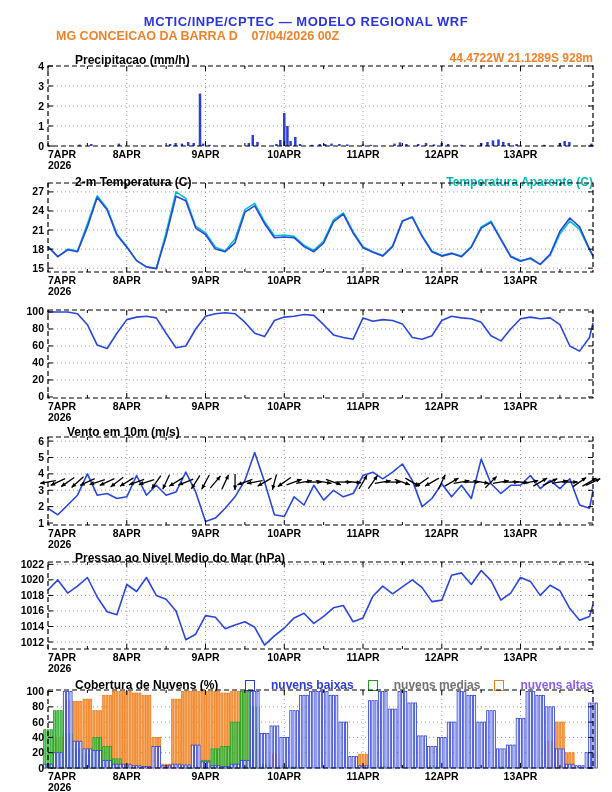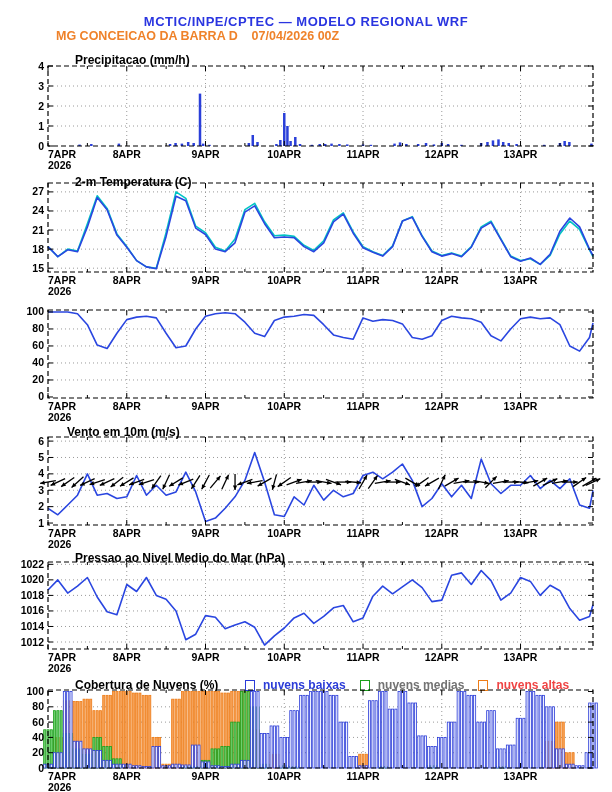--- a/index.html
+++ b/index.html
@@ -7,50 +7,52 @@
         font-family:"Liberation Sans",sans-serif;overflow:hidden;margin-top:12px;}
   .hdr1{position:absolute;top:2px;left:0;width:100%;text-align:center;
         font-size:13px;font-weight:700;color:#2a35e0;letter-spacing:.5px;}
   .hdr2{position:absolute;top:17px;left:36px;font-size:12.5px;font-weight:700;
         color:#ef822a;white-space:pre;padding-left:20px;}
   .coords{position:absolute;top:39px;right:19px;font-size:12px;font-weight:700;color:#ef822a;}
   .ptitle{position:absolute;font-size:12px;font-weight:700;color:#000;white-space:pre;}
   .ptitle2{position:absolute;font-size:12px;font-weight:700;color:#00b8b8;}
   .legendrow{position:absolute;left:245px;font-size:12px;font-weight:700;
              display:flex;gap:14px;align-items:center;}
-  .leg{display:flex;align-items:center;gap:8px;white-space:nowrap;}
+  .leg{display:flex;align-items:center;gap:16px;white-space:nowrap;}
   .sw{display:inline-block;width:8px;height:9px;border:1.5px solid #000;background:#fff;}
   svg{position:absolute;left:0;top:0;}
   svg text{font-family:"Liberation Sans",sans-serif;font-weight:700;fill:#000;}
 </style>
 </head>
 <body>
 
 <div class="page">
   <div class="hdr1">MCTIC/INPE/CPTEC — MODELO REGIONAL WRF</div>
   <div class="hdr2">MG CONCEICAO DA BARRA D    07/04/2026 00Z</div>
+  <div class="coords">44.4722W 21.1289S 928m</div>
 
   <div class="ptitle" style="left:75px;top:41px">Precipitacao (mm/h)</div>
   <div class="ptitle" style="left:75px;top:163px">2-m Temperatura (C)</div>
+  <div class="ptitle2" style="right:19px;top:163px">Temperatura Aparente (C)</div>
   <div class="ptitle" style="left:67px;top:413px">Vento em 10m (m/s)</div>
   <div class="ptitle" style="left:75px;top:539px">Pressao ao Nivel Medio do Mar (hPa)</div>
   <div class="ptitle" style="left:75px;top:666px">Cobertura de Nuvens (%)</div>
 
   <div class="legendrow" style="top:666px">
     <span class="leg">
       <span class="sw" id="sw0" style="border-color: rgb(43, 60, 216);"></span>
       <span id="lg0" style="color: rgb(43, 60, 216);">nuvens baixas</span>
     </span>
     <span class="leg">
       <span class="sw" id="sw1" style="border-color: rgb(29, 160, 29);"></span>
       <span id="lg1" style="color: #737373;">nuvens medias</span>
     </span>
     <span class="leg">
       <span class="sw" id="sw2" style="border-color: rgb(238, 125, 24);"></span>
-      <span id="lg2" style="color: #ef4444;">nuvens altas</span>
+      <span id="lg2" style="color: #8b5cf6;">nuvens altas</span>
     </span>
   </div>
 
   <svg id="chart" width="612" height="792" viewBox="0 0 612 792">
       <line x1="126.75722543352602" y1="55" x2="126.75722543352602" y2="133" stroke="#9a9a9a" stroke-width="1" stroke-dasharray="1 3"></line>
       <line x1="205.51445086705203" y1="55" x2="205.51445086705203" y2="133" stroke="#9a9a9a" stroke-width="1" stroke-dasharray="1 3"></line>
       <line x1="284.27167630057806" y1="55" x2="284.27167630057806" y2="133" stroke="#9a9a9a" stroke-width="1" stroke-dasharray="1 3"></line>
       <line x1="363.02890173410407" y1="55" x2="363.02890173410407" y2="133" stroke="#9a9a9a" stroke-width="1" stroke-dasharray="1 3"></line>
       <line x1="441.78612716763007" y1="55" x2="441.78612716763007" y2="133" stroke="#9a9a9a" stroke-width="1" stroke-dasharray="1 3"></line>
       <line x1="520.5433526011561" y1="55" x2="520.5433526011561" y2="133" stroke="#9a9a9a" stroke-width="1" stroke-dasharray="1 3"></line>

